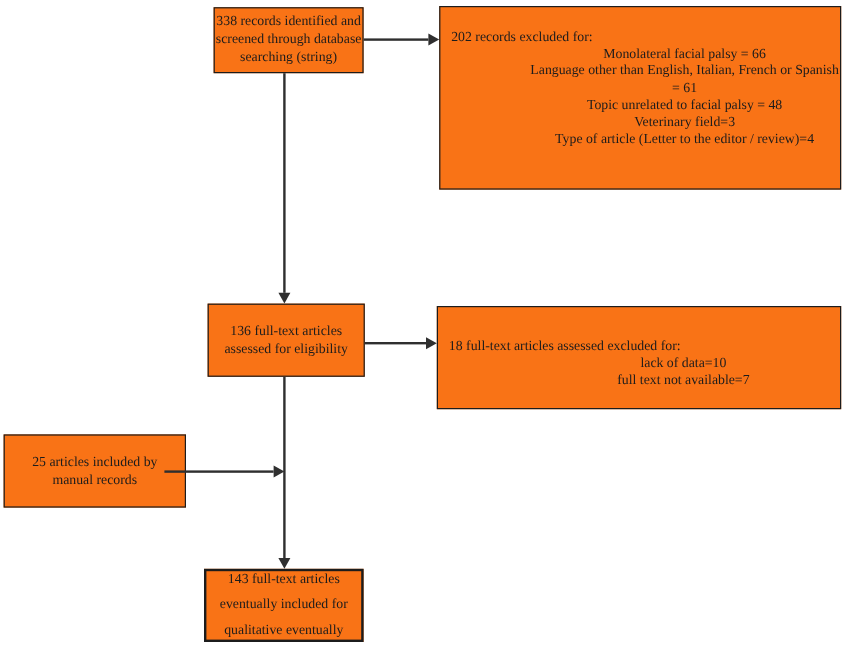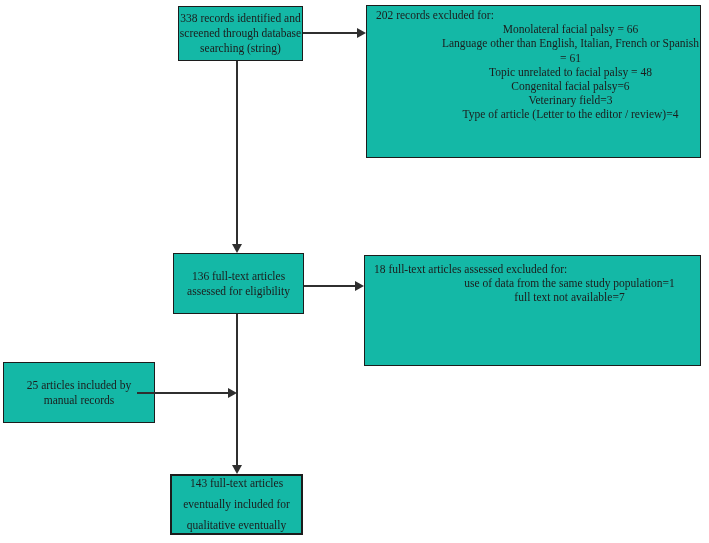--- a/index.html
+++ b/index.html
@@ -13,21 +13,21 @@
     height: 543px;
     background: #ffffff;
     font-family: "Liberation Serif", "DejaVu Serif", serif;
     font-size: 11.5px;
     color: #1c1c1c;
     overflow: hidden;
   }
   .box {
     position: absolute;
     border: 1.5px solid #1c1c1c;
-    background: #14b8a6;
+    background: #f97316;
     box-sizing: border-box;
   }
   .box.centered {
     display: flex;
     flex-direction: column;
     justify-content: center;
     align-items: center;
     text-align: center;
     line-height: 15px;
   }
@@ -67,55 +67,54 @@
     position: absolute;
     width: 0;
     height: 0;
     border-left: 5px solid transparent;
     border-right: 5px solid transparent;
     border-top: 9px solid #2f2f2f;
   }
 
   
   #box-identified   { left: 178px; top: 6px;   width: 125px; height: 55px; }
-  #box-excluded     { left: 366px; top: 5px;   width: 335px; height: 153px; padding-top: 2px; }
+  #box-excluded     { left: 366px; top: 5px;   width: 335px; height: 153px; padding-top: 18px; }
   #box-eligibility  { left: 173px; top: 253px; width: 131px; height: 61px; }
-  #box-ft-excluded  { left: 364px; top: 255px; width: 337px; height: 111px; padding-top: 6px; }
+  #box-ft-excluded  { left: 364px; top: 255px; width: 337px; height: 86px; padding-top: 26px; }
   #box-manual       { left: 3px;   top: 362px; width: 152px; height: 61px; }
   #box-included     { left: 170px; top: 474px; width: 133px; height: 61px; }
 </style>
 </head>
 <body>
 
 <div class="canvas">
 
   <div class="box centered" id="box-identified">
     <div>338 records identified and</div>
     <div>screened through database</div>
     <div>searching (string)</div>
   </div>
 
   <div class="box list" id="box-excluded">
     <div class="excl-title">202 records excluded for:</div>
     <div class="excl-item">Monolateral facial palsy = 66</div>
     <div class="excl-item">Language other than English, Italian, French or Spanish = 61</div>
     <div class="excl-item">Topic unrelated to facial palsy = 48</div>
-    <div class="excl-item">Congenital facial palsy=6</div>
     <div class="excl-item">Veterinary field=3</div>
     <div class="excl-item">Type of article (Letter to the editor / review)=4</div>
   </div>
 
   <div class="box centered" id="box-eligibility">
     <div>136 full-text articles</div>
     <div>assessed for eligibility</div>
   </div>
 
   <div class="box list" id="box-ft-excluded">
     <div class="excl-title">18 full-text articles assessed excluded for:</div>
-    <div class="excl-item">use of data from the same study population=1</div>
+    <div class="excl-item">lack of data=10</div>
     <div class="excl-item">full text not available=7</div>
   </div>
 
   <div class="box centered" id="box-manual">
     <div>25 articles included by</div>
     <div>manual records</div>
   </div>
 
   <div class="box centered thick" id="box-included">
     <div>143 full-text articles</div>

